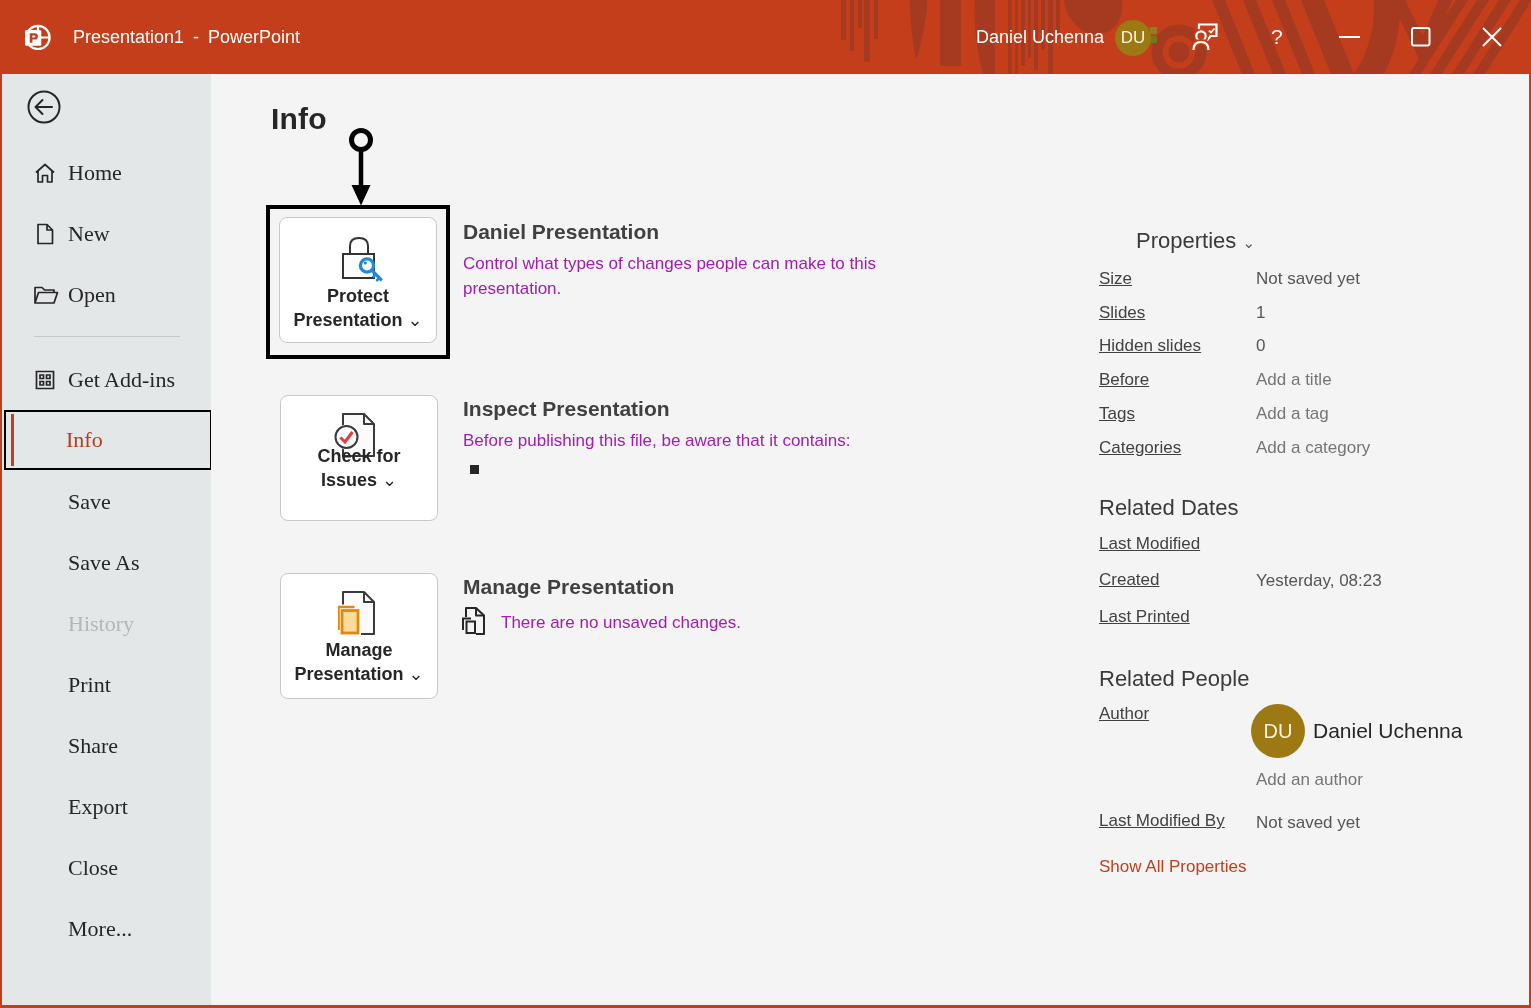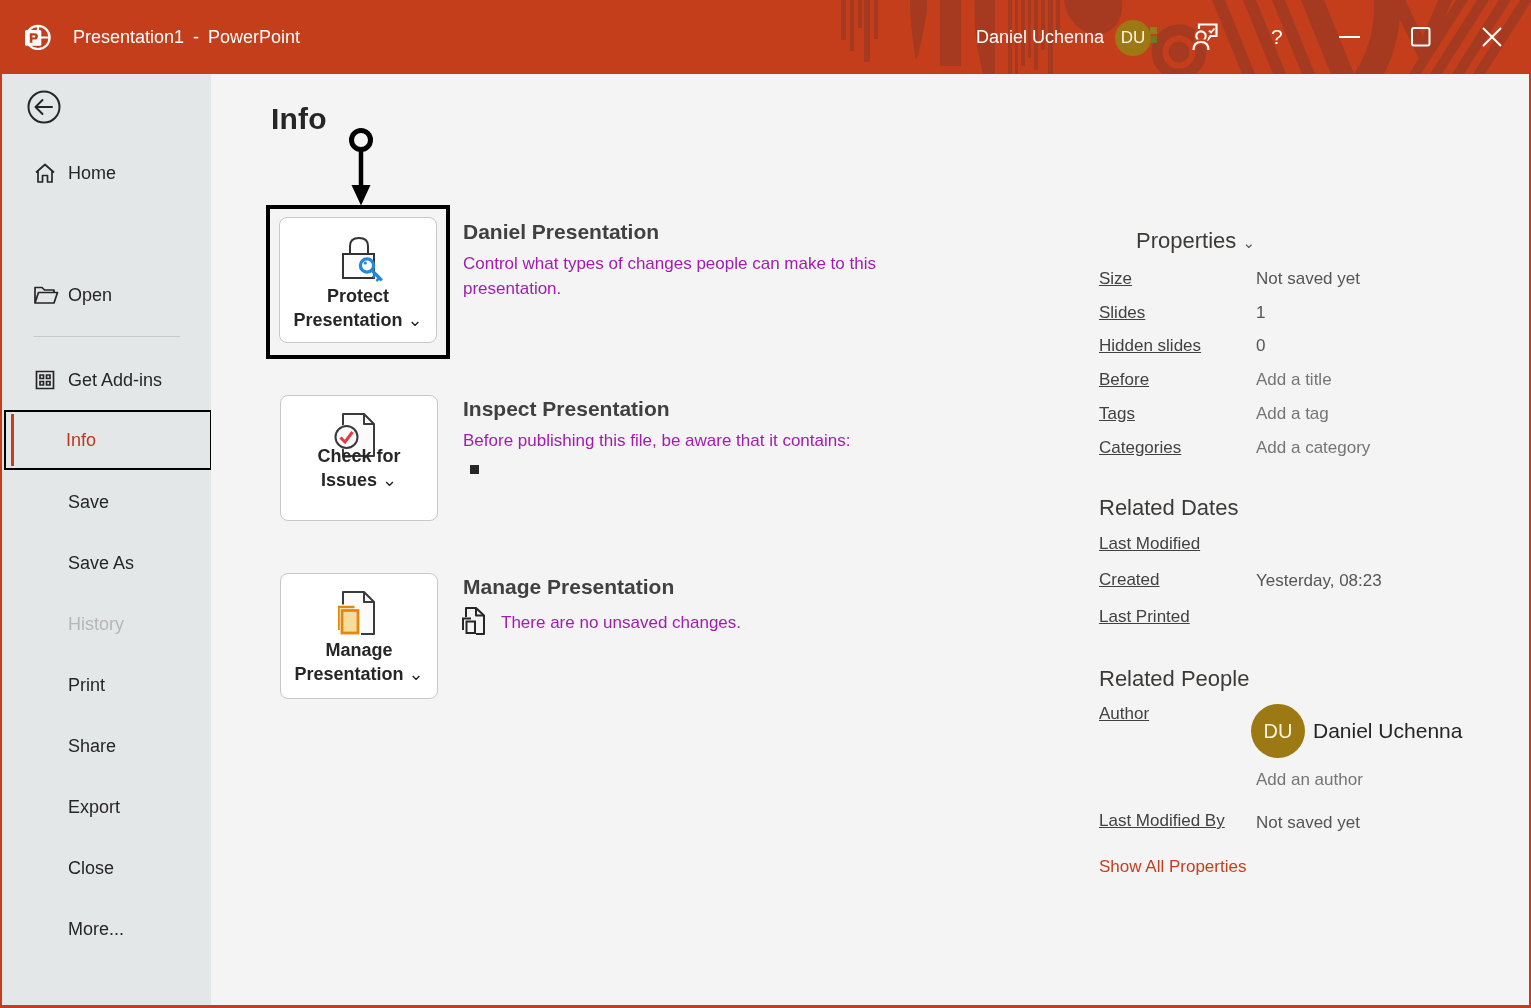--- a/index.html
+++ b/index.html
@@ -9,21 +9,21 @@
   #decor { position:absolute; left:0; top:0; }
   .tbtext { position:absolute; color:#fff; }
   #doc-title { left:73px; top:0; height:74px; line-height:74px; font-size:18px; }
   #account-name { left:976px; top:0; height:74px; line-height:74px; font-size:18px; }
   #du-badge { position:absolute; left:1115px; top:20px; width:36px; height:36px; border-radius:50%; background:#9C7913; color:#FDF6E3; font-size:17px; text-align:center; line-height:36px; }
   #winleft { position:absolute; left:0; top:74px; width:2px; height:932px; background:#C43E1C; z-index:5;}
   #winright { position:absolute; left:1529px; top:74px; width:2px; height:932px; background:#C43E1C; z-index:5;}
   #winbottom { position:absolute; left:0; top:1005px; width:1531px; height:3px; background:#C43E1C; z-index:5;}
   #sidebar { position:absolute; left:2px; top:74px; width:209px; height:931px; background:#E4E7E8; }
   #content { position:absolute; left:211px; top:74px; width:1318px; height:931px; background:#F4F4F4; }
-  .menu-item { position:absolute; left:0; width:209px; height:40px; color:#262626; font-size:18px; }
+  .menu-item { position:absolute; left:0; width:209px; height:40px; color:#262626; font-size:22px;font-family:Liberation Serif, serif; }
   .menu-item .lbl { position:absolute; left:66px; top:50%; transform:translateY(-50%); white-space:nowrap; }
   .menu-item svg { position:absolute; left:31px; top:50%; transform:translateY(-50%); }
   #side-divider { position:absolute; left:32px; top:262px; width:146px; height:1px; background:#C8C8C8; }
   .disabled { color:#B6B6B6 !important; }
 
   
   #info-h { position:absolute; left:60px; top:28px; font-size:30px; font-weight:bold; color:#262626; letter-spacing:0.2px;}
   .bigbtn { position:absolute; width:158px; height:126px; background:#fff; border:1px solid #C8C8C8; border-radius:8px; text-align:center; }
   .bigbtn .cap { position:absolute; width:100%; font-size:18px; font-weight:bold; color:#262626; line-height:24px; }
   .anno-box { position:absolute; left:55px; top:131px; width:184px; height:154px; border:4px solid #000; }
@@ -122,20 +122,26 @@
 <div id="sidebar">
   <svg id="backbtn" style="position:absolute;left:25px;top:16px" width="34" height="34" viewBox="0 0 34 34">
     <circle cx="17" cy="17" r="15.5" fill="none" stroke="#262626" stroke-width="2"></circle>
     <path d="M8.5 17 H25 M8.5 17 L15.5 10 M8.5 17 L15.5 24" fill="none" stroke="#262626" stroke-width="2" stroke-linecap="round" stroke-linejoin="round"></path>
   </svg>
   <div class="menu-item" style="top:79px">
     <svg width="24" height="24" viewBox="0 0 24 24">
         <path d="M3 11.5 L12 3.5 L21 11.5 M5 10 V21 H9.5 V14.5 H14.5 V21 H19 V10" fill="none" stroke="#262626" stroke-width="1.7" stroke-linejoin="round"></path>
       </svg>
     <span class="lbl">Home</span>
+  </div>
+  <div class="menu-item" style="top:140px">
+    <svg width="24" height="24" viewBox="0 0 24 24">
+        <path d="M5 2.5 H14 L19.5 8 V21.5 H5 Z M14 2.5 V8 H19.5" fill="none" stroke="#262626" stroke-width="1.7" stroke-linejoin="round"></path>
+      </svg>
+    <span class="lbl">New</span>
   </div>
   <div class="menu-item" style="top:201px">
     <svg width="26" height="24" viewBox="0 0 26 24">
         <path d="M2 20 V4.5 H9 L11.5 7 H21 V9.5 M2 20 L5.5 9.5 H24.5 L21 20 Z" fill="none" stroke="#262626" stroke-width="1.7" stroke-linejoin="round"></path>
       </svg>
     <span class="lbl">Open</span>
   </div>
   <div id="side-divider"></div>
   <div class="menu-item" style="top:286px">
     <svg width="24" height="24" viewBox="0 0 24 24">

